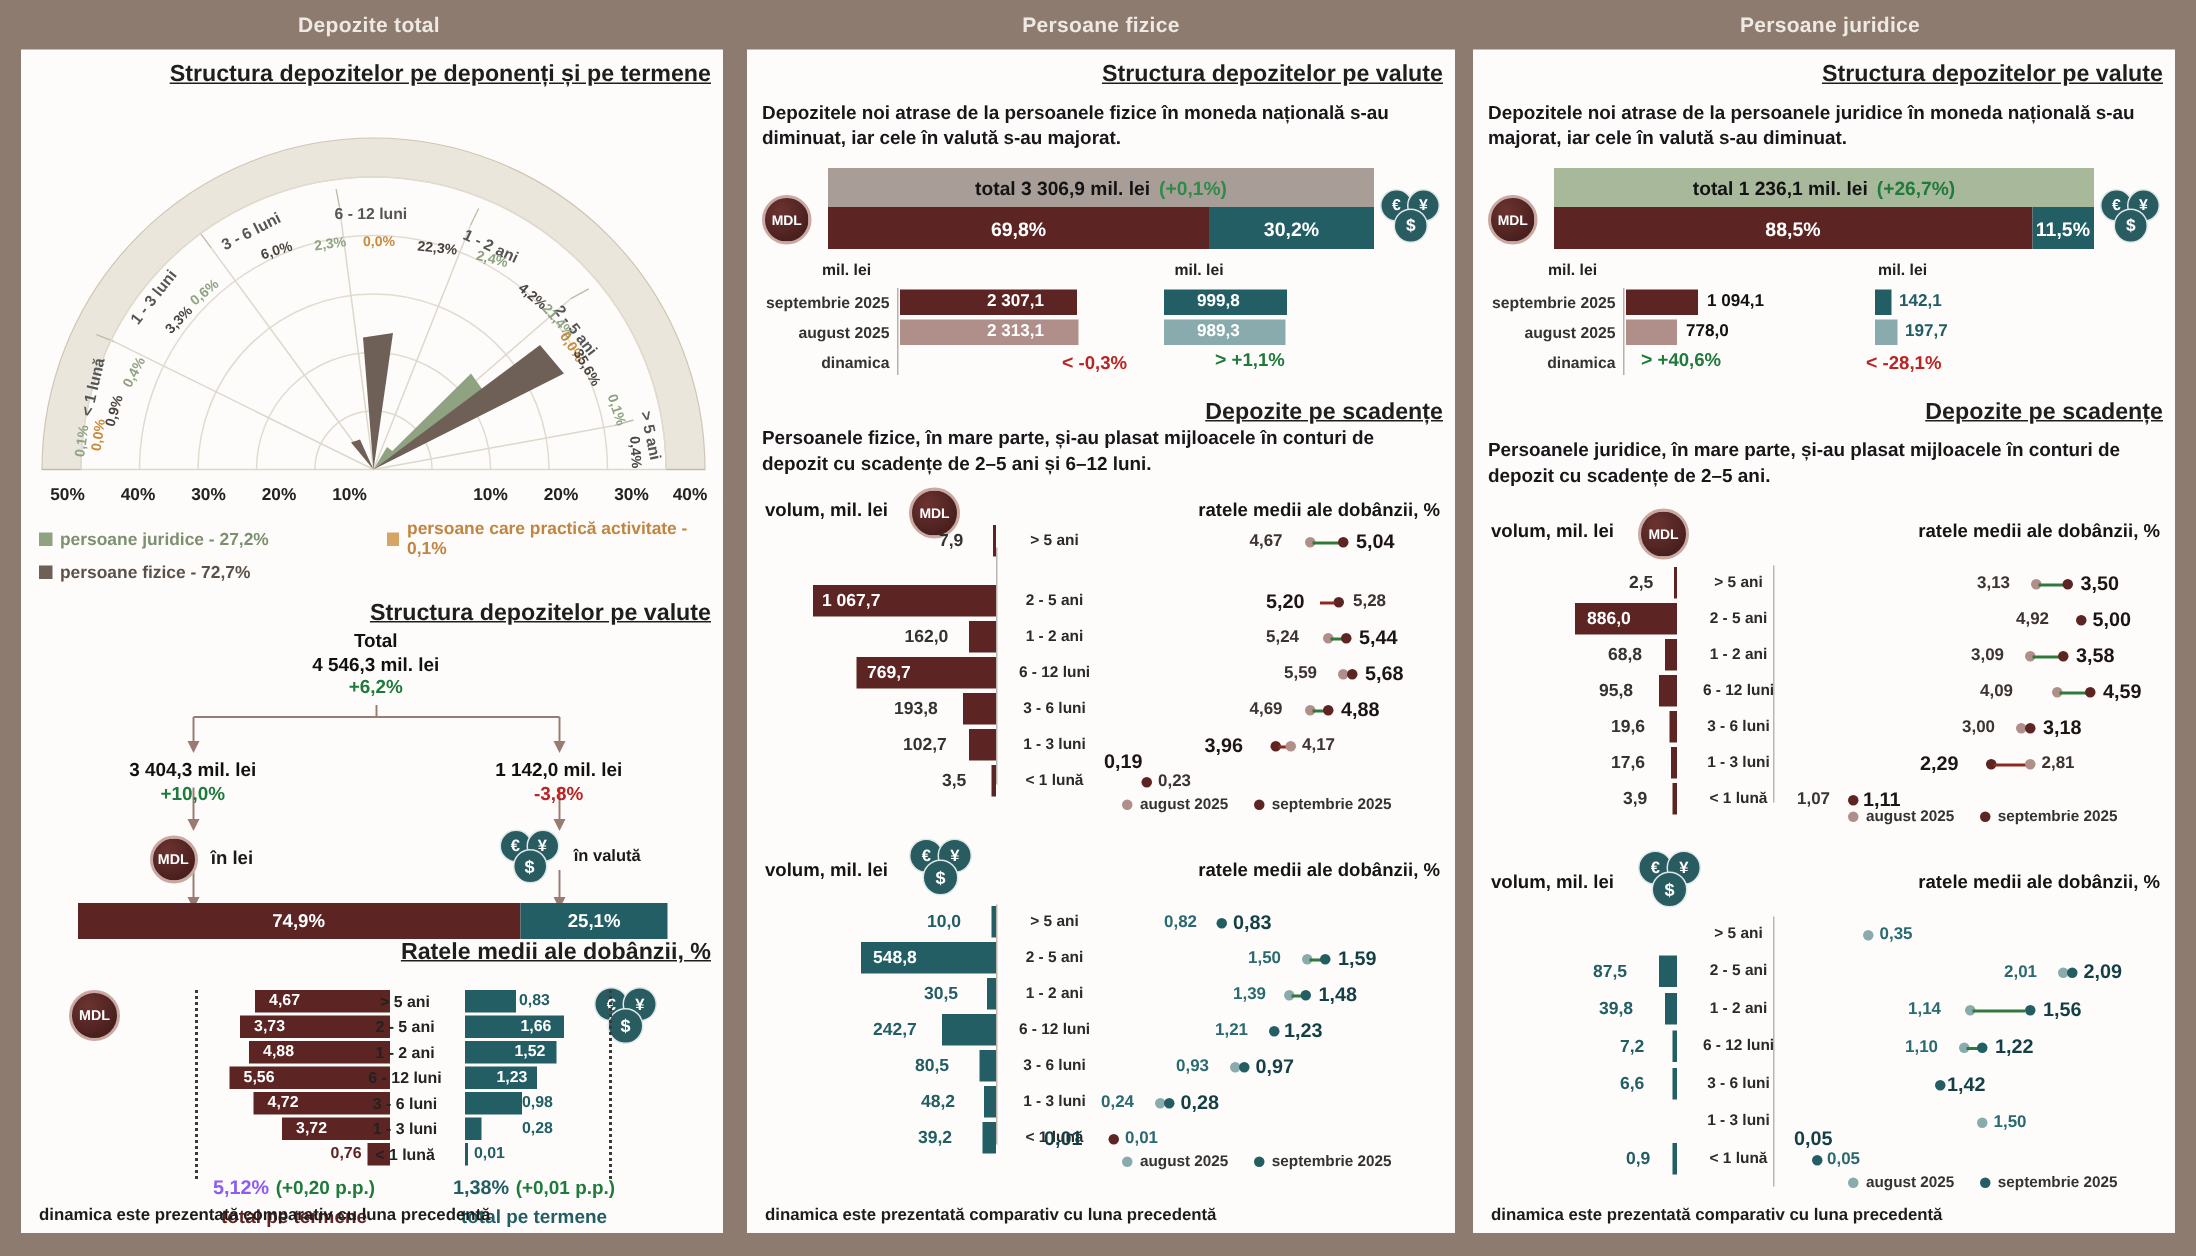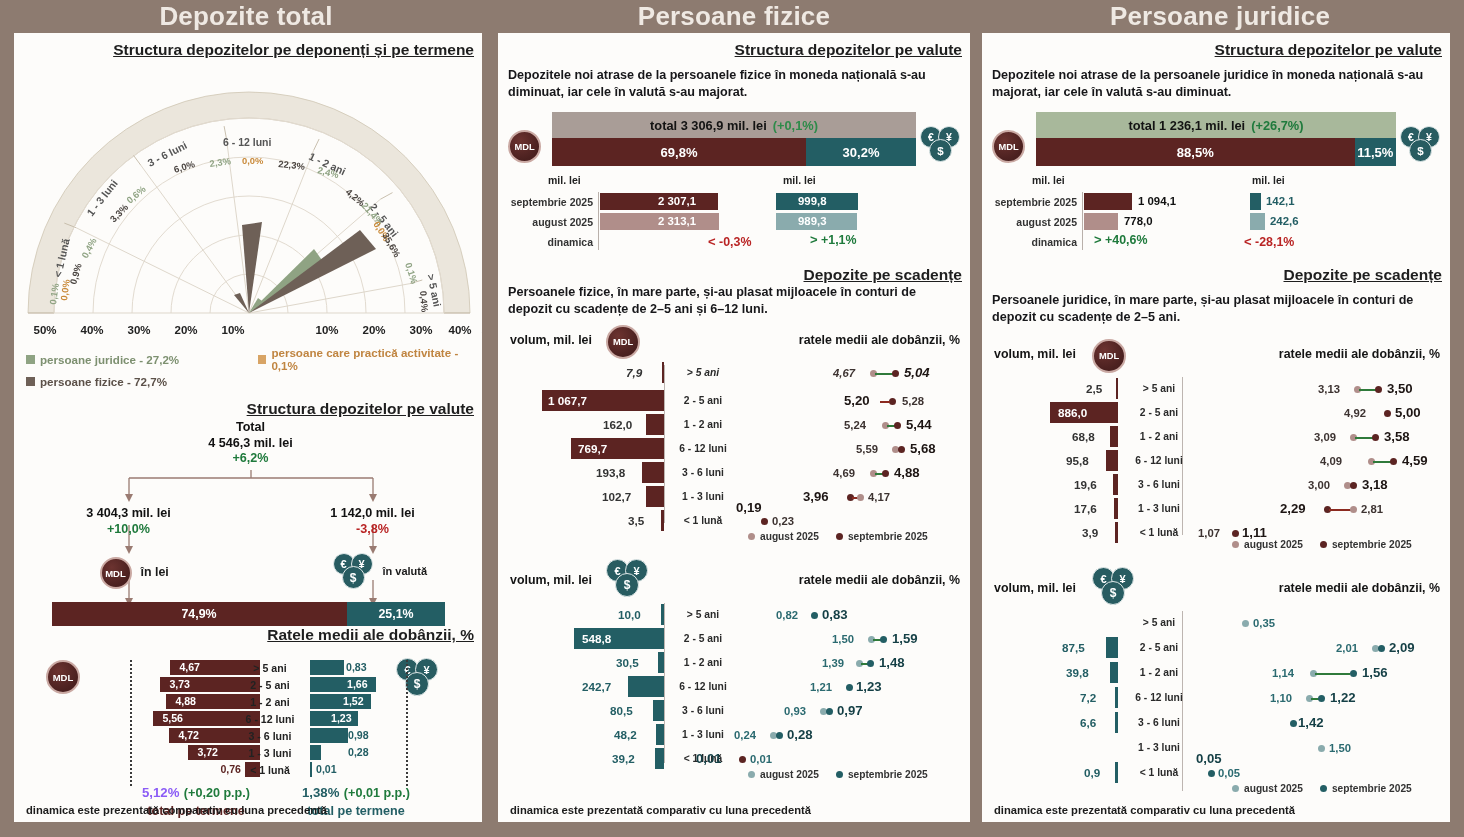--- a/index.html
+++ b/index.html
@@ -10,21 +10,21 @@
     overflow:hidden;
   }
   .board { display:flex; width:1464px; height:837px; }
   .col { position:relative; }
   .col-1 { width:492px; }
   .col-2 { width:484px; }
   .col-3 { width:488px; }
 
   .col-title {
     height:33px; line-height:33px; text-align:center;
-    color:#efe9e3; font-size:26px; font-weight:bold; letter-spacing:.2px;
+    color:#efe9e3; font-size:14px; font-weight:bold; letter-spacing:.2px;
   }
   .card {
     position:relative;
     background:#fdfcfa;
     margin:0 10px 8px 14px;
     height:789px;
     overflow:hidden;
   }
   .col-2 .card { margin:0 6px 8px 6px; }
   .col-3 .card { margin:0 14px 8px 6px; }
@@ -437,21 +437,21 @@
       <div class="blurb" style="margin-top:0;">Persoanele fizice, în mare parte, și-au plasat mijloacele în conturi de depozit cu scadențe de 2–5 ani și 6–12 luni.</div>
 
       <div class="mat" style="height:228px; margin-top:8px;">
         <div class="mat-cap" style="left:12px; top:8px;">volum, mil. lei</div>
         <div class="mdl-coin" style="position:absolute; left:108px; top:0; width:34px; height:34px; font-size:9.3px;">
           <span>MDL</span>
         </div>
         <div class="mat-cap" style="right:10px; top:8px;">ratele medii ale dobânzii, %</div>
         <div class="vsep" style="left:166px; top:40px; height:158px;"></div>
 
-        <div class="mrow" style="top:36px;font-style:italic;">
+        <div class="mrow" style="top:24px;">
           <div class="mbar" style="left:164px; width:2px; background:#5c2422;"></div>
           <div class="mval" style="left:128px; color:#333;">7,9</div>
           <div class="mlab" style="left:170px;">&gt; 5 ani</div>
           <div class="dumb" style="left:250px; width:220px;">
             <span class="v-old" style="left:85px; color:#3d3331;">4,67</span>
             <span class="dot" style="left:122px; background:#b08e8a;"></span>
             <span class="conn" style="left:127px; width:18px; background:#2f7a3a;"></span>
             <span class="dot" style="left:144px; background:#5c2422;"></span>
             <span class="v-new" style="left:156px; color:#1d1513;">5,04</span>
           </div>
@@ -678,21 +678,21 @@
         <div class="mc-rule" style="left:100px; top:18px; height:58px;"></div>
         <div class="mc-bar" style="left:102px; top:19px; width:48px; background:#5c2422;"></div>
         <div class="mc-num" style="left:156px; top:19px; color:#111;">1 094,1</div>
         <div class="mc-bar" style="left:268px; top:19px; width:11px; background:#235e64;"></div>
         <div class="mc-num" style="left:284px; top:19px; color:#235e64;">142,1</div>
 
         <div class="mc-lbl" style="left:0; top:42px; width:95px;">august 2025</div>
         <div class="mc-bar" style="left:102px; top:39px; width:34px; background:#b08e8a;"></div>
         <div class="mc-num" style="left:142px; top:39px; color:#111;">778,0</div>
         <div class="mc-bar" style="left:268px; top:39px; width:15px; background:#8aabad;"></div>
-        <div class="mc-num" style="left:288px; top:39px; color:#235e64;">242,6</div>
+        <div class="mc-num" style="left:288px; top:39px; color:#235e64;">197,7</div>
 
         <div class="mc-lbl" style="left:0; top:62px; width:95px;">dinamica</div>
         <div class="mc-dyn" style="left:112px; top:58px; color:#1f7a3c;">
           <span style="font-size:13px;">&gt;</span> <span>+40,6%</span>
         </div>
         <div class="mc-dyn" style="left:262px; top:60px; color:#b92424;">
           <span style="font-size:13px;">&lt;</span> <span>-28,1%</span>
         </div>
       </div>
 

